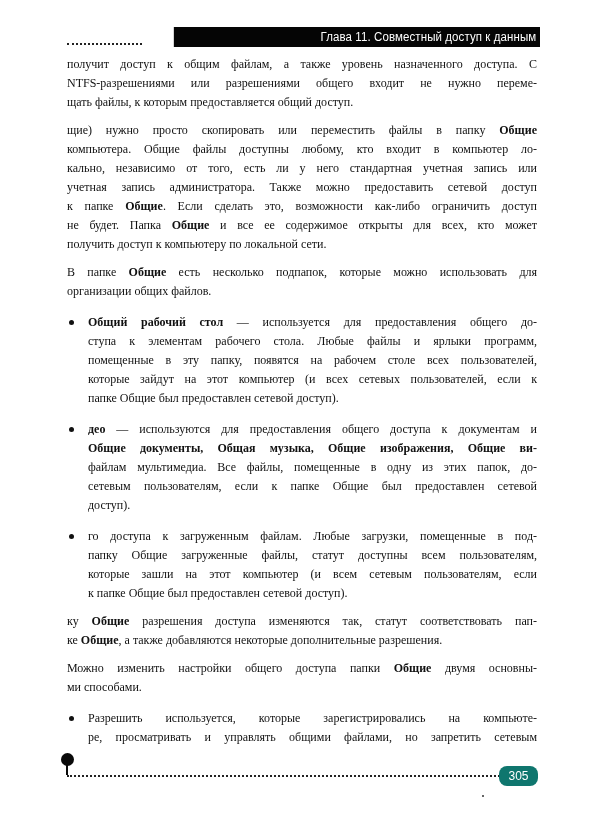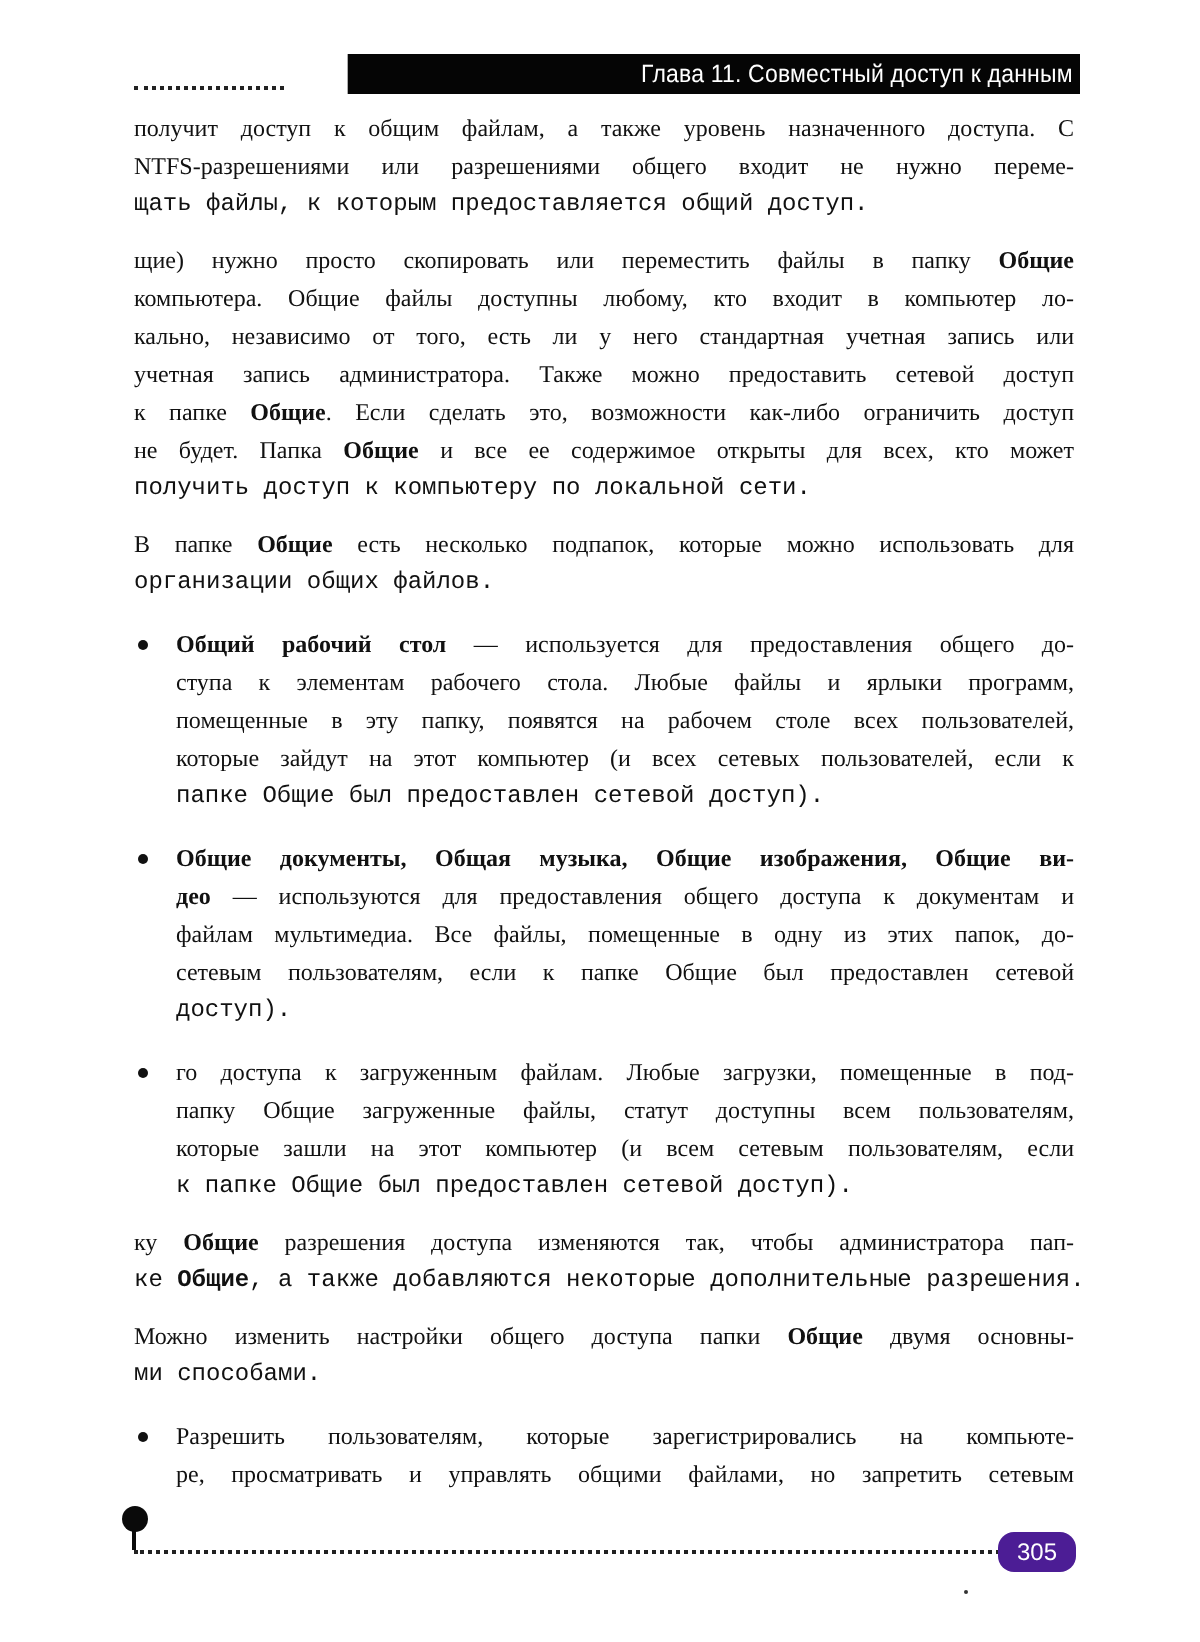--- a/index.html
+++ b/index.html
@@ -55,21 +55,20 @@
     font-size: 12px;
     line-height: 19px;
     height: 19px;
     white-space: nowrap;
     text-align: justify;
     text-align-last: justify;
     overflow: visible;
   }
   .line.last {
     text-align-last: left;
-    font-family: Liberation Mono, monospace;
   }
   .bullet-item {
     position: relative;
     padding-left: 21px;
     margin: 12px 0 9px 0;
   }
   .bullet-dot {
     position: absolute;
     left: 2px;
     top: 7px;
@@ -104,21 +103,21 @@
     height: 0;
     border-top: 2px dotted #222;
   }
   .page-badge {
     position: absolute;
     left: 499px;
     top: 766px;
     width: 39px;
     height: 20px;
     border-radius: 8px;
-    background: #4c1d95;
+    background: #0f766e;
     color: #ffffff;
     font-family: "Liberation Sans", "DejaVu Sans", sans-serif;
     font-size: 12px;
     line-height: 20px;
     text-align: center;
   }
   .speck {
     position: absolute;
     width: 2px;
     height: 2px;
@@ -157,48 +156,48 @@
       <div class="bullet-item">
         <span class="bullet-dot"></span>
         <span class="line"><b>Общий рабочий стол</b><span> — используется для предоставления общего до-</span></span>
         <span class="line"><span>ступа к элементам рабочего стола. Любые файлы и ярлыки программ,</span></span>
         <span class="line"><span>помещенные в эту папку, появятся на рабочем столе всех пользователей,</span></span>
         <span class="line"><span>которые зайдут на этот компьютер (и всех сетевых пользователей, если к</span></span>
         <span class="line last"><span>папке Общие был предоставлен сетевой доступ).</span></span>
       </div>
       <div class="bullet-item">
         <span class="bullet-dot"></span>
+        <span class="line"><b>део</b><span> — используются для предоставления общего доступа к документам и</span></span>
         <span class="line"><b>Общие документы, Общая музыка, Общие изображения, Общие ви-</b></span>
-        <span class="line"><b>део</b><span> — используются для предоставления общего доступа к документам и</span></span>
         <span class="line"><span>файлам мультимедиа. Все файлы, помещенные в одну из этих папок, до-</span></span>
         <span class="line"><span>сетевым пользователям, если к папке Общие был предоставлен сетевой</span></span>
         <span class="line last"><span>доступ).</span></span>
       </div>
       <div class="bullet-item">
         <span class="bullet-dot"></span>
         <span class="line"><span>го доступа к загруженным файлам. Любые загрузки, помещенные в под-</span></span>
         <span class="line"><span>папку Общие загруженные файлы, статут доступны всем пользователям,</span></span>
         <span class="line"><span>которые зашли на этот компьютер (и всем сетевым пользователям, если</span></span>
         <span class="line last"><span>к папке Общие был предоставлен сетевой доступ).</span></span>
       </div>
     </div>
   <div>
       <div class="para">
-        <span class="line"><span>ку </span><b>Общие</b><span> разрешения доступа изменяются так, чтобы администратора пап-</span></span>
+        <span class="line"><span>ку </span><b>Общие</b><span> разрешения доступа изменяются так, статут соответствовать пап-</span></span>
         <span class="line last"><span>ке </span><b>Общие</b><span>, а также добавляются некоторые дополнительные разрешения.</span></span>
       </div>
       <div class="para">
         <span class="line"><span>Можно изменить настройки общего доступа папки </span><b>Общие</b><span> двумя основны-</span></span>
         <span class="line last"><span>ми способами.</span></span>
       </div>
     </div>
   <div>
       <div class="bullet-item">
         <span class="bullet-dot"></span>
-        <span class="line"><span>Разрешить пользователям, которые зарегистрировались на компьюте-</span></span>
+        <span class="line"><span>Разрешить используется, которые зарегистрировались на компьюте-</span></span>
         <span class="line"><span>ре, просматривать и управлять общими файлами, но запретить сетевым</span></span>
       </div>
     </div>
 </div>
 
 <div class="footer-pin"></div>
 <div class="footer-pin-stem"></div>
 <div class="footer-dots"></div>
 <div class="page-badge">305</div>
 

